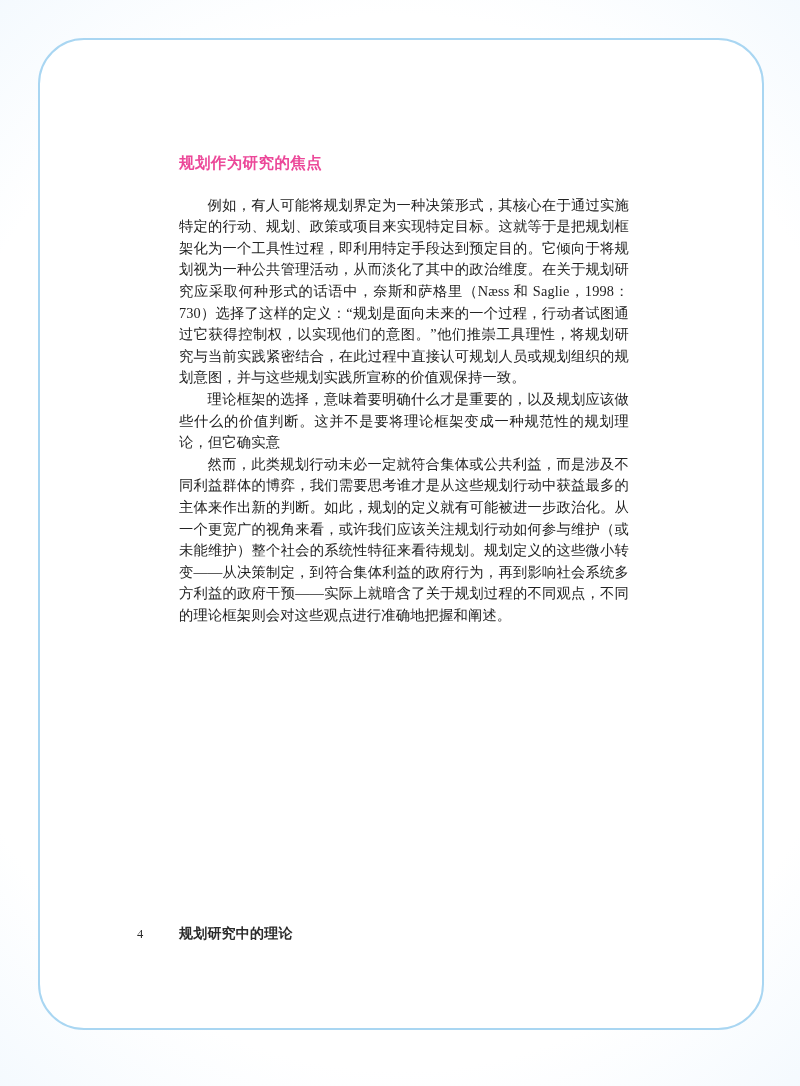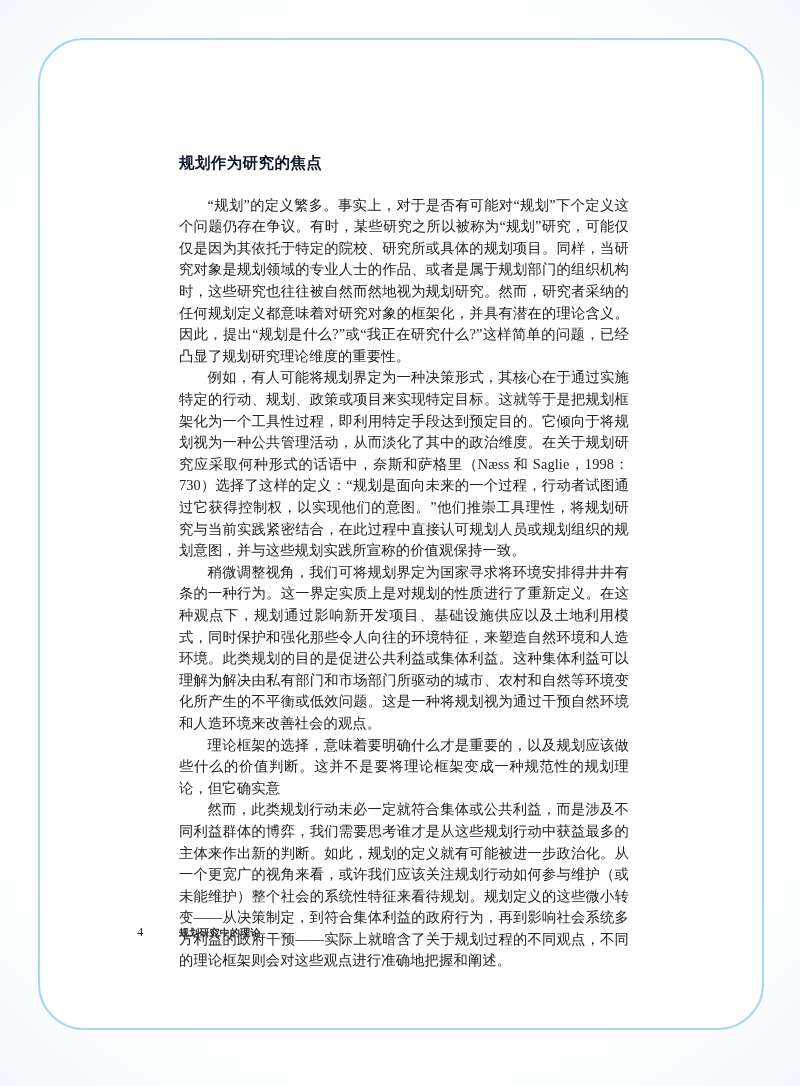--- a/index.html
+++ b/index.html
@@ -42,21 +42,21 @@
     position: absolute;
     left: 139px;
     top: 112px;
     width: 450px;
   }
 
   #section-heading {
     font-size: 15.5px;
     font-weight: bold;
     line-height: 1.4;
-    color: #0f172a;
+    color: #ec4899;
     letter-spacing: 0.4px;
     margin: 0 0 21px 0;
   }
 
   .body-paragraph {
     font-size: 14.3px;
     line-height: 21.6px;
     color: #232323;
     margin: 0;
     text-align: justify;
@@ -73,41 +73,39 @@
     width: 500px;
     display: flex;
     align-items: baseline;
     color: #2b2b2b;
   }
   #footer-page-number {
     font-size: 12.5px;
     width: 42px;
   }
   #footer-running-title {
-    font-size: 10px;
+    font-size: 14px;
     font-weight: bold;
     letter-spacing: 0.2px;
   }
 </style>
 </head>
 <body>
 
 <div id="page-canvas">
 
   <div id="page-frame">
 
     <div id="text-column">
 
       <h2 id="section-heading">规划作为研究的焦点</h2>
 
-      <p class="body-paragraph">“规划”的定义繁多。事实上，对于是否有可能对“规划”下个定义这个问题仍存在争议。有时，某些研究之所以被称为“规划”研究，可能仅仅是因为其依托于特定的院校、研究所或具体的规划项目。同样，当研究对象是规划领域的专业人士的作品、或者是属于规划部门的组织机构时，这些研究也往往被自然而然地视为规划研究。然而，研究者采纳的任何规划定义都意味着对研究对象的框架化，并具有潜在的理论含义。因此，提出“规划是什么?”或“我正在研究什么?”这样简单的问题，已经凸显了规划研究理论维度的重要性。</p>
 
       <p class="body-paragraph">例如，有人可能将规划界定为一种决策形式，其核心在于通过实施特定的行动、规划、政策或项目来实现特定目标。这就等于是把规划框架化为一个工具性过程，即利用特定手段达到预定目的。它倾向于将规划视为一种公共管理活动，从而淡化了其中的政治维度。在关于规划研究应采取何种形式的话语中，奈斯和萨格里（Næss 和 Saglie，1998：730）选择了这样的定义：“规划是面向未来的一个过程，行动者试图通过它获得控制权，以实现他们的意图。”他们推崇工具理性，将规划研究与当前实践紧密结合，在此过程中直接认可规划人员或规划组织的规划意图，并与这些规划实践所宣称的价值观保持一致。</p>
 
-      <p class="body-paragraph">稍微调整视角，我们可将规划界定为国家寻求将环境安排得井井有条的一种行为。这一界定实质上是对规划的性质进行了重新定义。在这种观点下，规划通过影响新开发项目、基础设施供应以及土地利用模式，同时保护和强化那些令人向往的环境特征，来塑造自然环境和人造环境。此类规划的目的是促进公共利益或集体利益。这种集体利益可以理解为解决由私有部门和市场部门所驱动的城市、农村和自然等环境变化所产生的不平衡或低效问题。这是一种将规划视为通过干预自然环境和人造环境来改善社会的观点。</p>
 
       <p class="body-paragraph">理论框架的选择，意味着要明确什么才是重要的，以及规划应该做些什么的价值判断。这并不是要将理论框架变成一种规范性的规划理论，但它确实意</p>
 
       <p class="body-paragraph">然而，此类规划行动未必一定就符合集体或公共利益，而是涉及不同利益群体的博弈，我们需要思考谁才是从这些规划行动中获益最多的主体来作出新的判断。如此，规划的定义就有可能被进一步政治化。从一个更宽广的视角来看，或许我们应该关注规划行动如何参与维护（或未能维护）整个社会的系统性特征来看待规划。规划定义的这些微小转变——从决策制定，到符合集体利益的政府行为，再到影响社会系统多方利益的政府干预——实际上就暗含了关于规划过程的不同观点，不同的理论框架则会对这些观点进行准确地把握和阐述。</p>
 
     </div>
 
     <div id="page-footer">
       <span id="footer-page-number">4</span>
       <span id="footer-running-title">规划研究中的理论</span>

